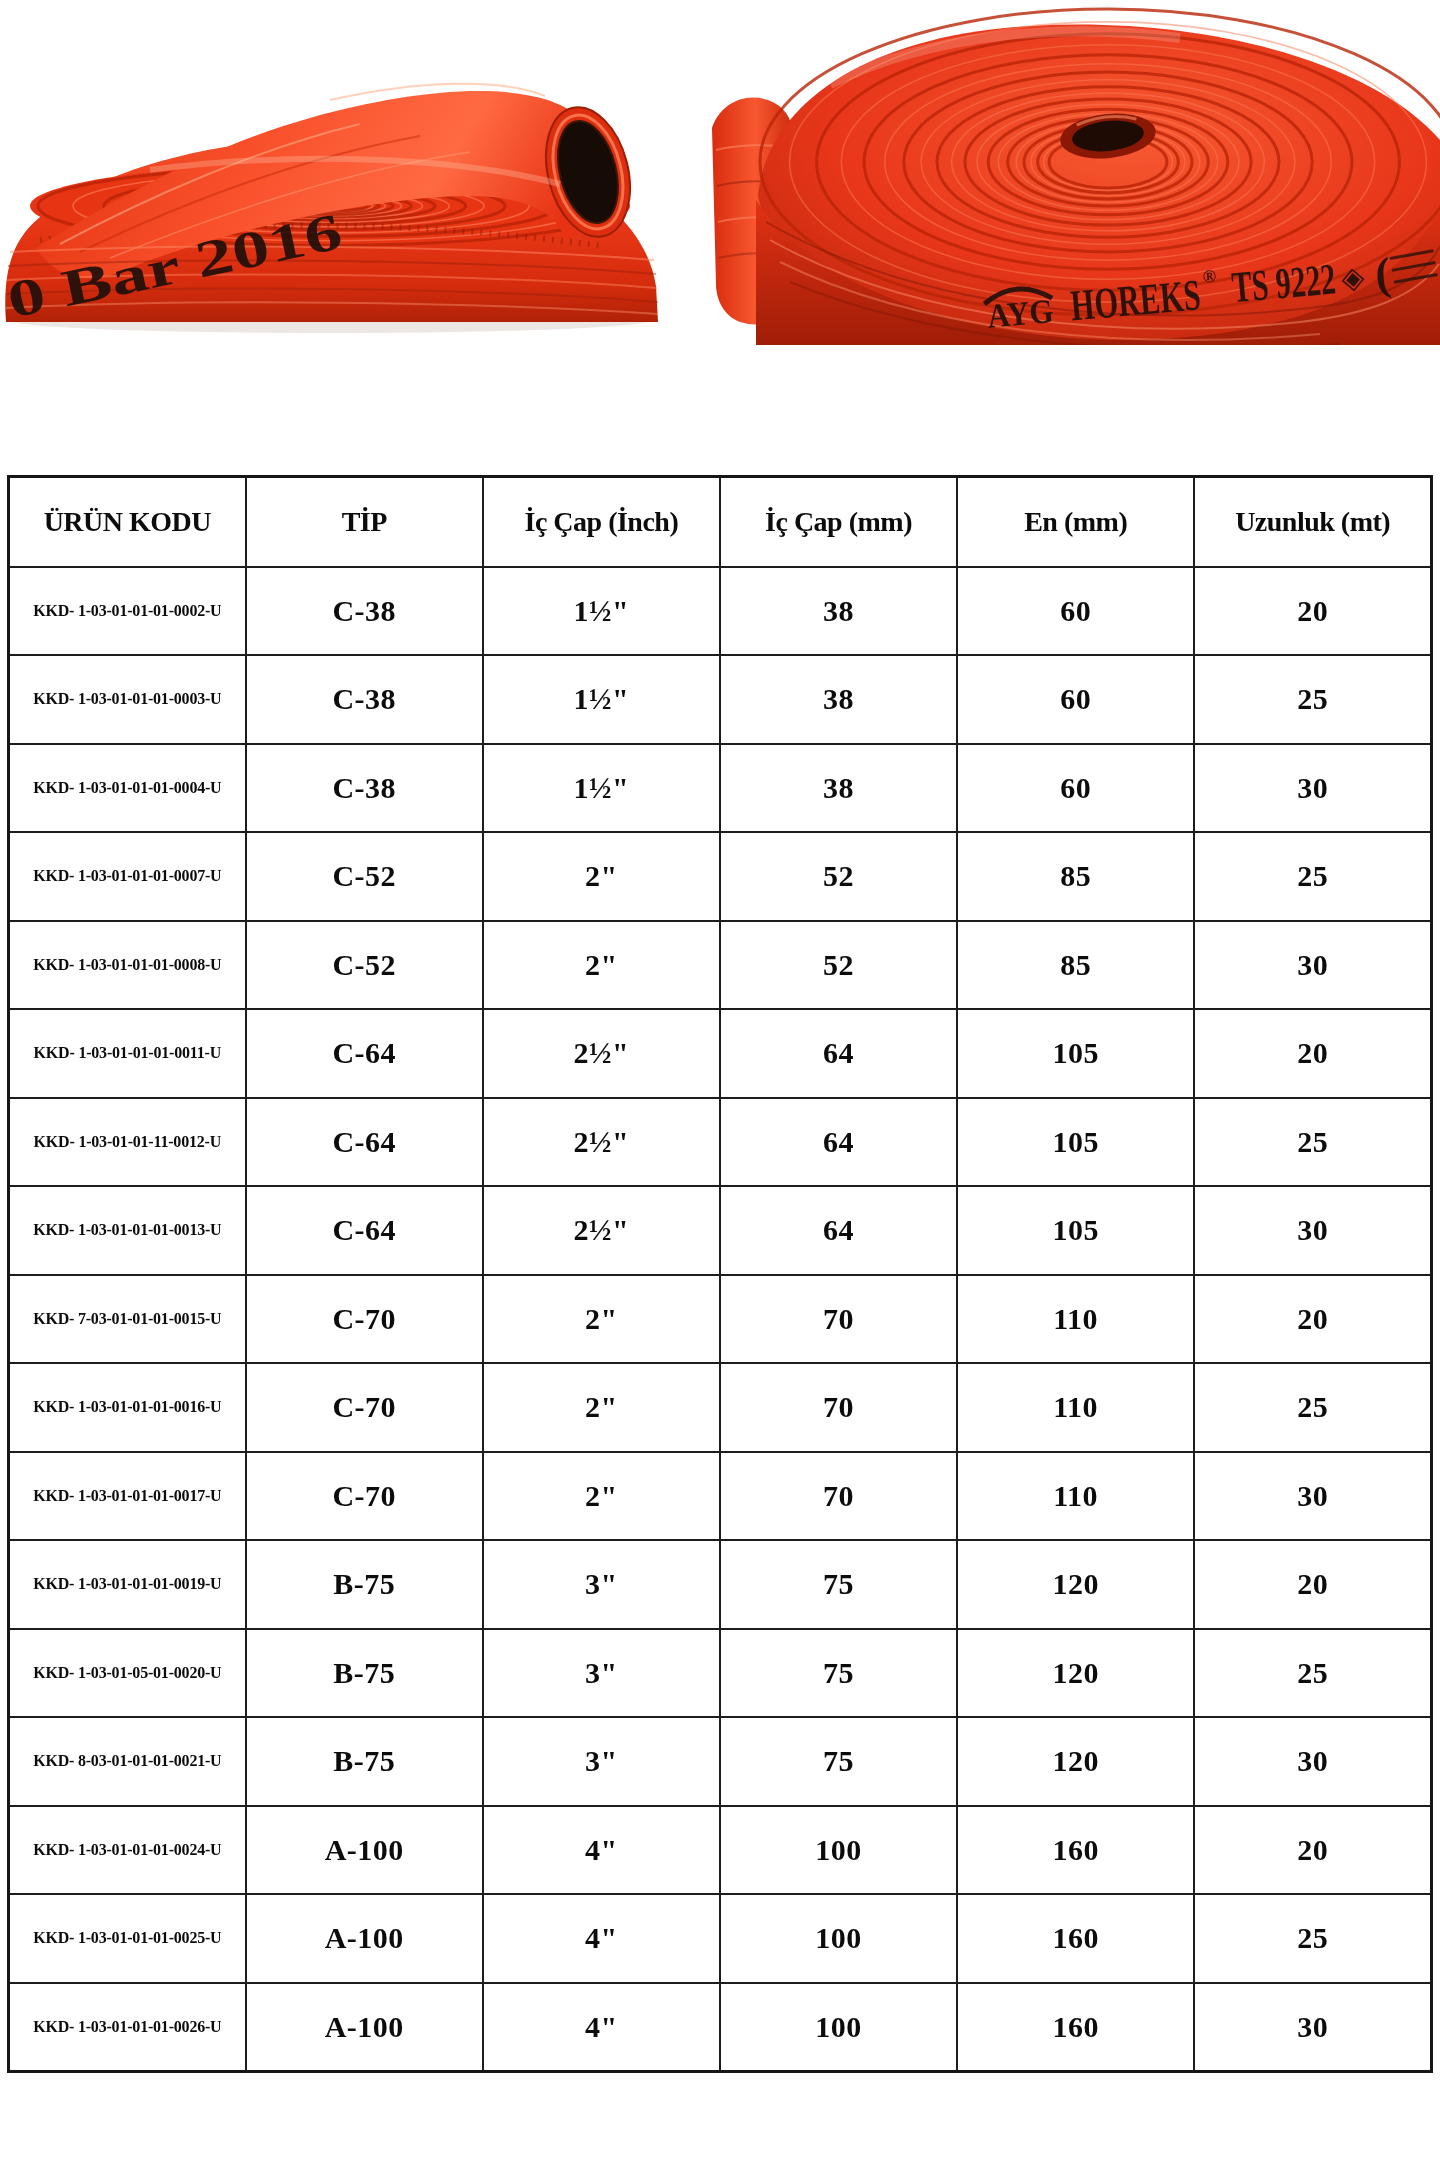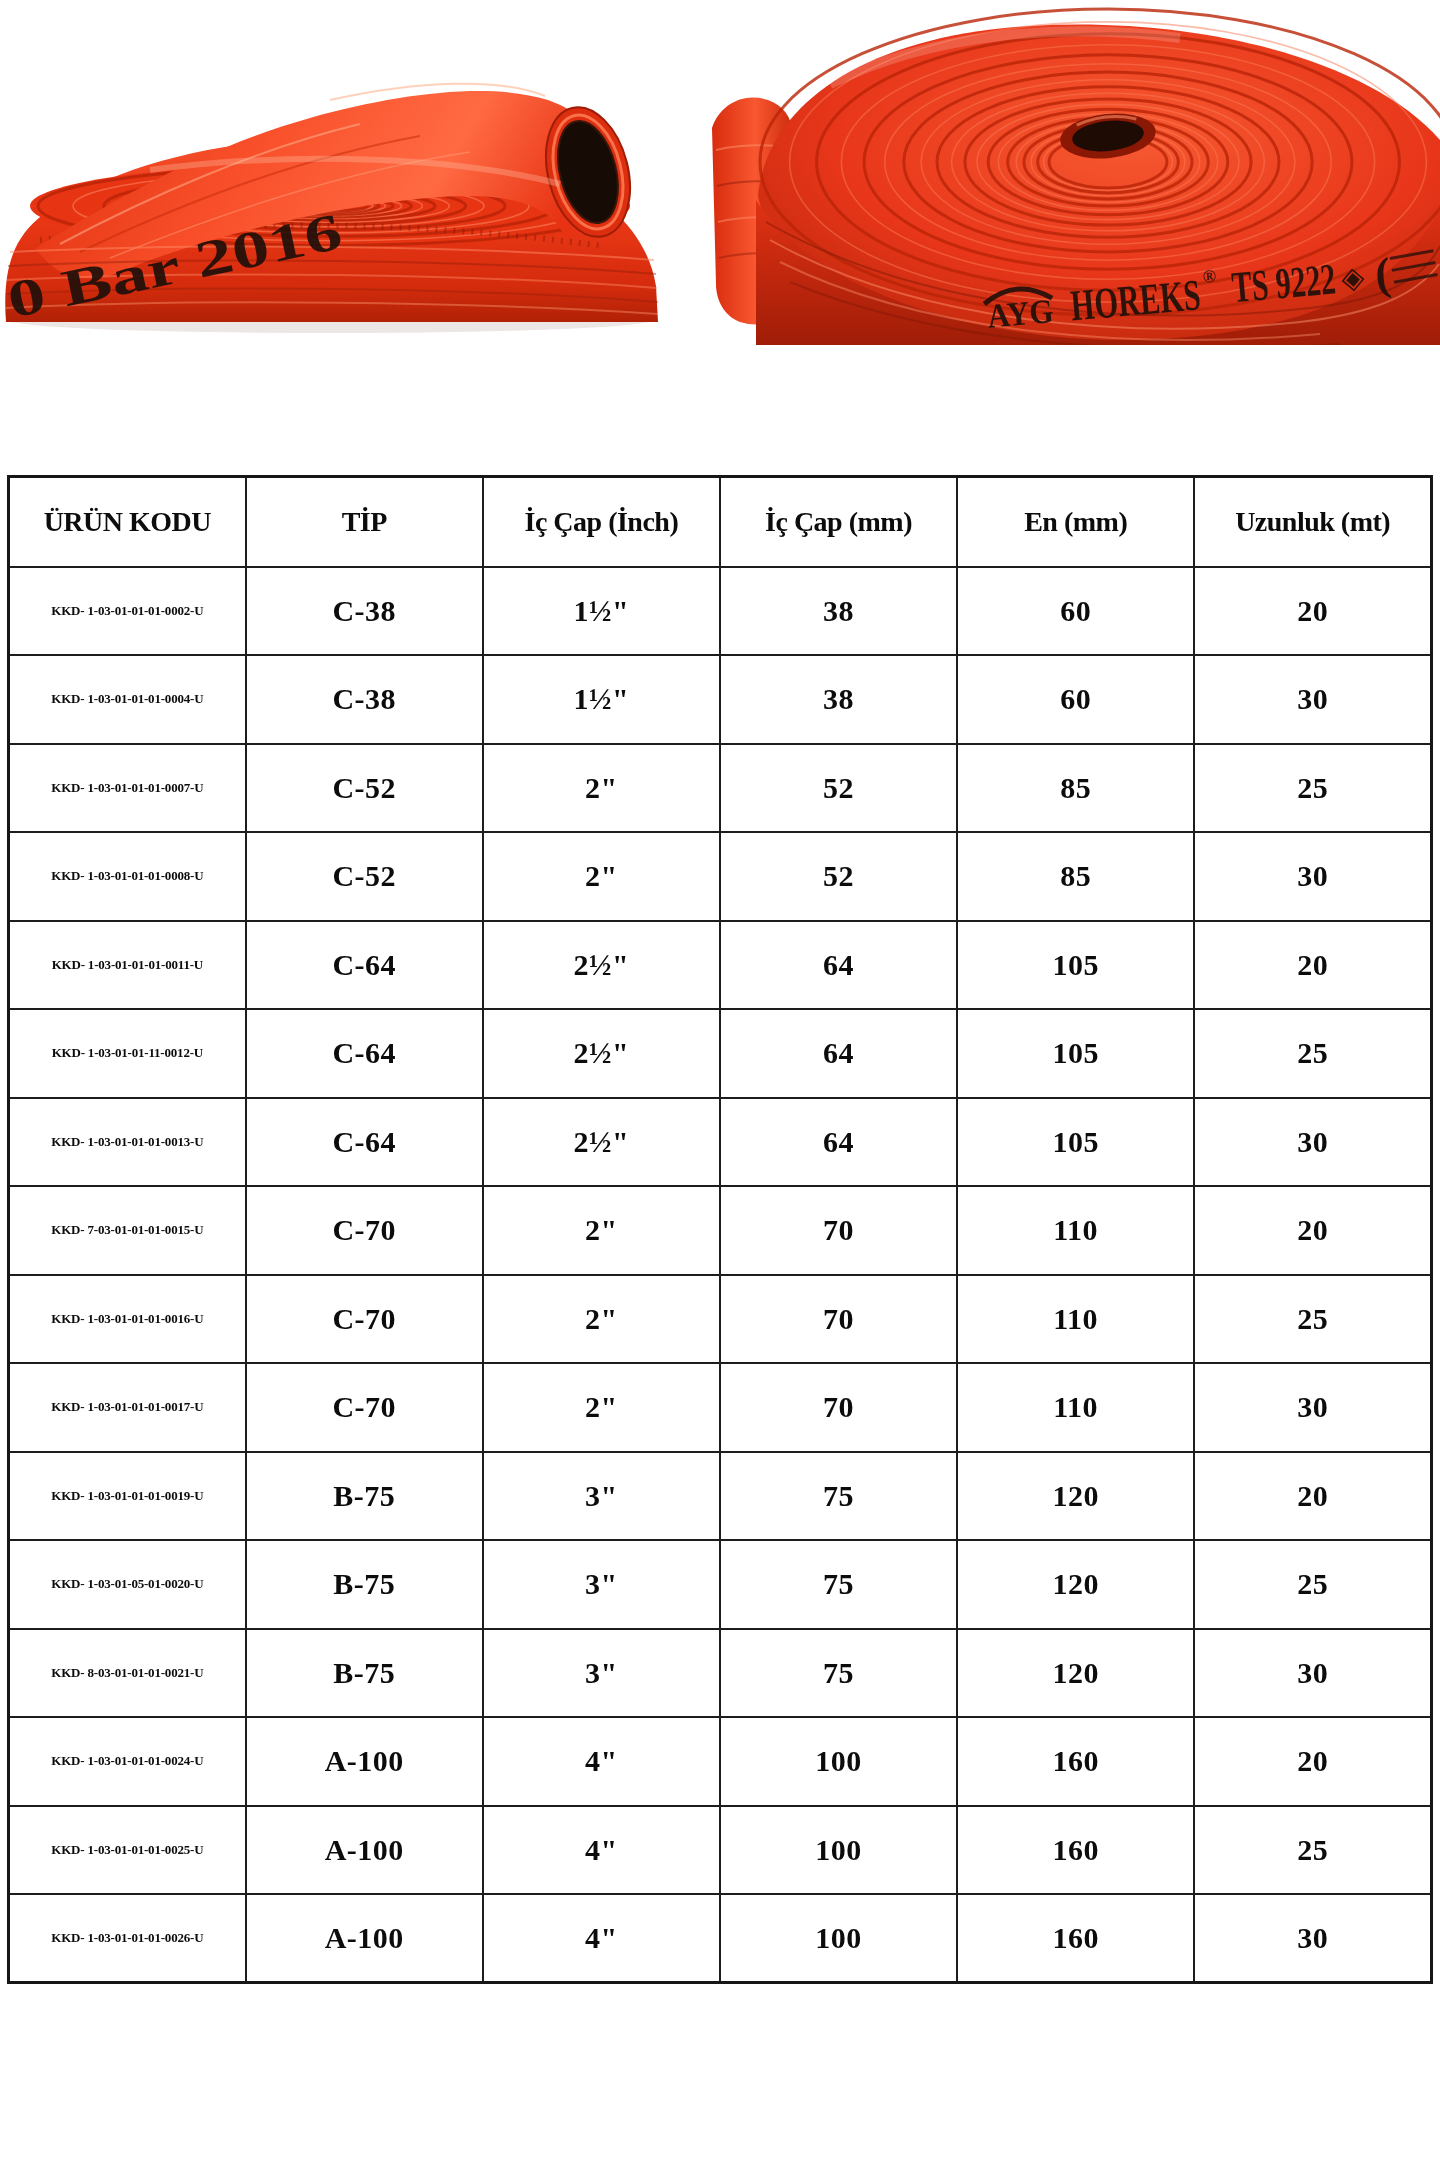--- a/index.html
+++ b/index.html
@@ -13,21 +13,21 @@
     border:3px solid #161616;background:#ffffff;
   }
   th,td{
     border:2px solid #1d1d1d;text-align:center;vertical-align:middle;
     color:#0c0c0c;font-weight:bold;padding:0 2px;overflow:hidden;
   }
   thead tr{height:90px;border-radius:8px;}
   tbody tr{height:88.5px;}
   th{font-size:28px;letter-spacing:-0.5px;}
   td{font-size:30px;letter-spacing:0.5px;}
-  td.code{font-size:13px;letter-spacing:-0.2px;}
+  td.code{font-size:16px;letter-spacing:-0.2px;}
   
   .hose-ink{fill:#20100a;opacity:0.92;font-weight:bold;font-family:"Liberation Serif","DejaVu Serif",serif;}
 </style>
 </head>
 <body>
 
 <div id="page" data-name="product-datasheet">
 
   <svg class="ph" style="left:0;top:0" width="680" height="345" viewBox="0 0 680 345" data-name="left-hose-photo">
     <defs>
@@ -207,20 +207,28 @@
     <tbody data-name="table-body">
         <tr data-name="table-row">
           <td class="code" data-name="product-code-cell">KKD- 1-03-01-01-01-0002-U</td>
           <td data-name="spec-cell">C-38</td>
           <td data-name="spec-cell">1½"</td>
           <td data-name="spec-cell">38</td>
           <td data-name="spec-cell">60</td>
           <td data-name="spec-cell">20</td>
         </tr>
         <tr data-name="table-row">
+          <td class="code" data-name="product-code-cell">KKD- 1-03-01-01-01-0003-U</td>
+          <td data-name="spec-cell">C-38</td>
+          <td data-name="spec-cell">1½"</td>
+          <td data-name="spec-cell">38</td>
+          <td data-name="spec-cell">60</td>
+          <td data-name="spec-cell">25</td>
+        </tr>
+        <tr data-name="table-row">
           <td class="code" data-name="product-code-cell">KKD- 1-03-01-01-01-0004-U</td>
           <td data-name="spec-cell">C-38</td>
           <td data-name="spec-cell">1½"</td>
           <td data-name="spec-cell">38</td>
           <td data-name="spec-cell">60</td>
           <td data-name="spec-cell">30</td>
         </tr>
         <tr data-name="table-row">
           <td class="code" data-name="product-code-cell">KKD- 1-03-01-01-01-0007-U</td>
           <td data-name="spec-cell">C-52</td>

